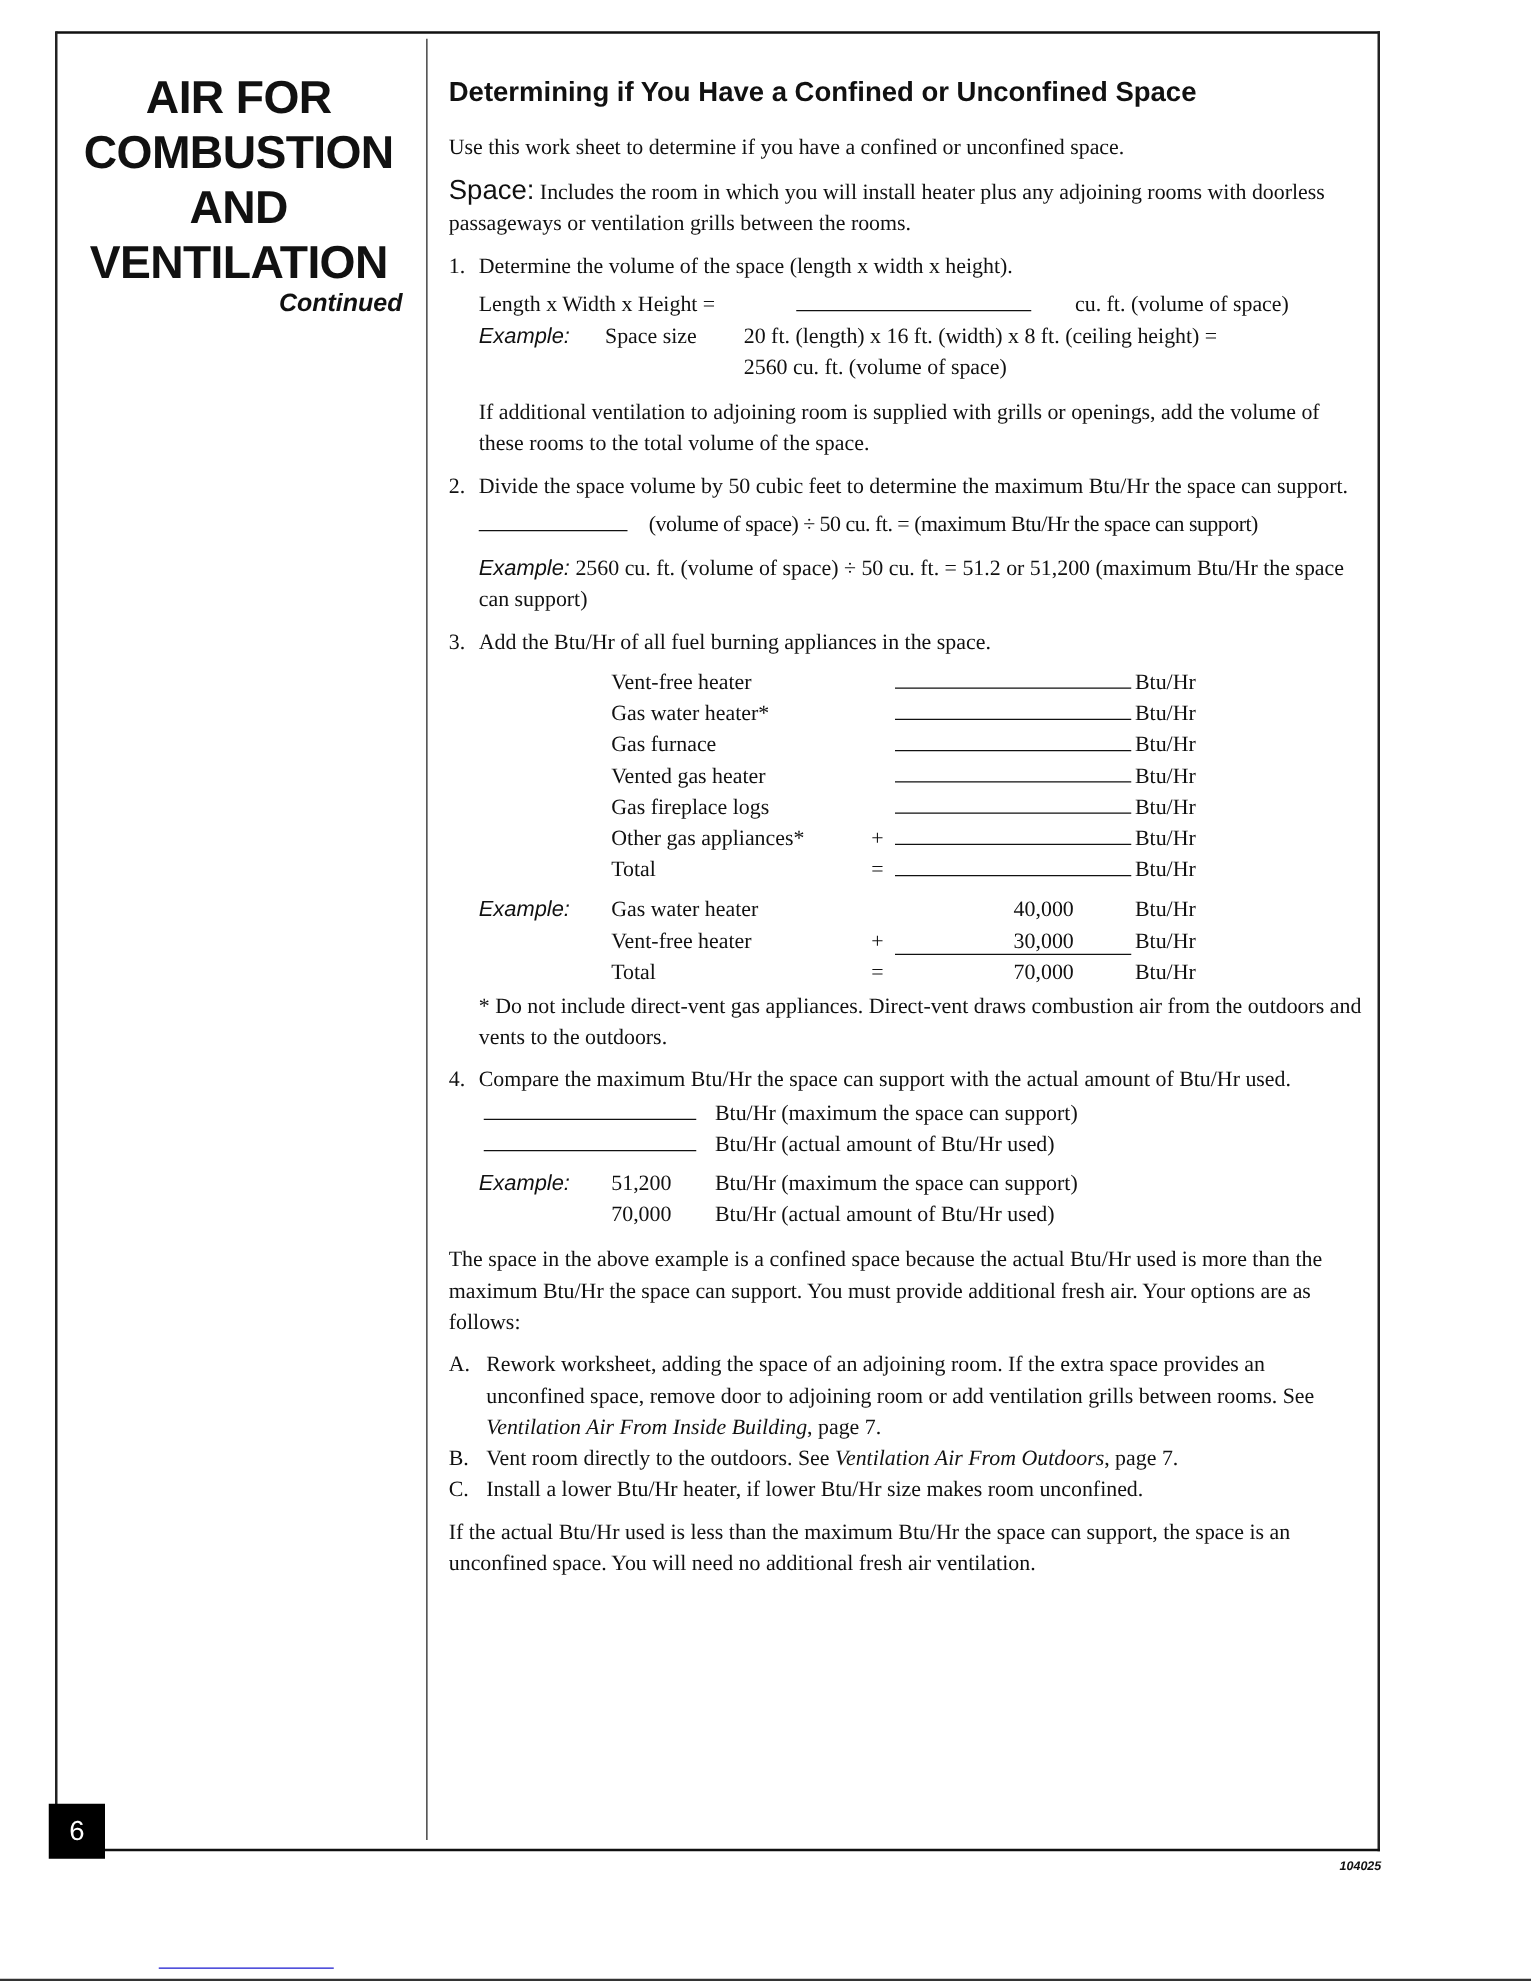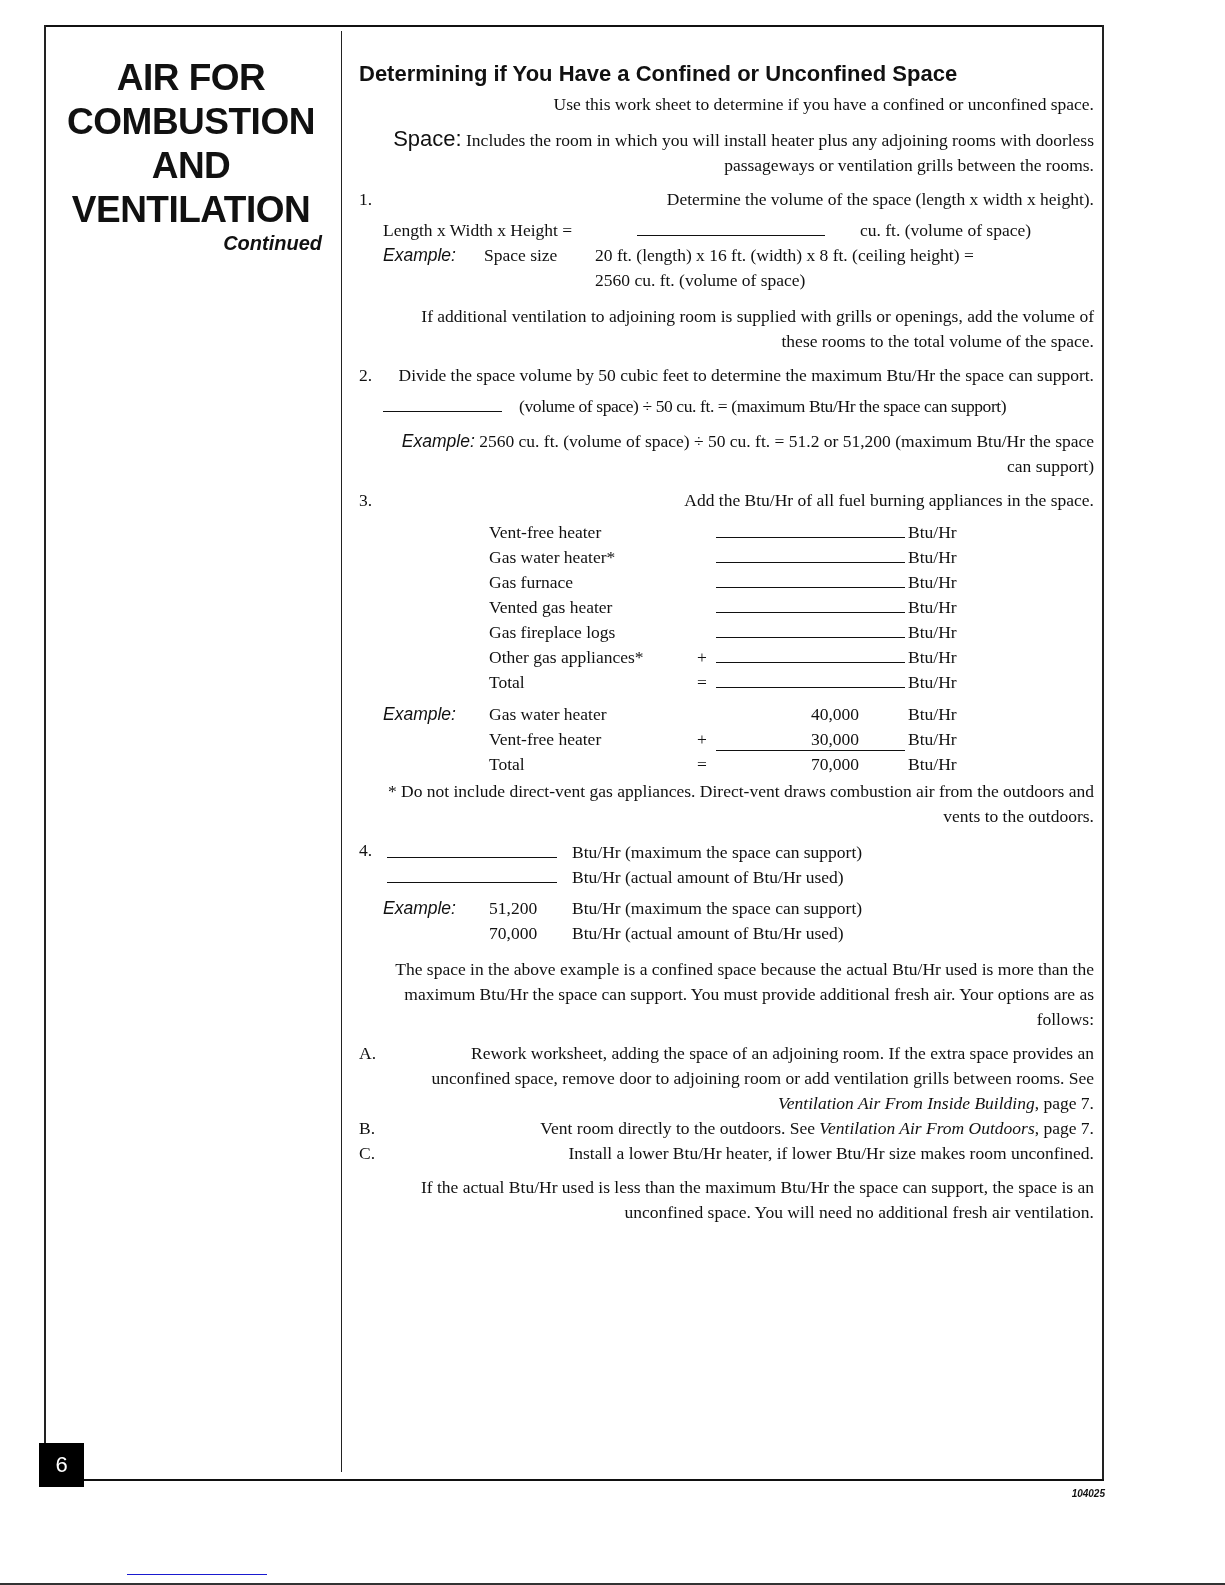--- a/index.html
+++ b/index.html
@@ -21,22 +21,22 @@
 
   
   .side-title { position:absolute; left:60px; top:56px; width:262px; text-align:center;
                 font-family:"Liberation Sans","DejaVu Sans",sans-serif; font-weight:bold; font-size:37px; line-height:44px; letter-spacing:-0.5px; }
   .side-sub { position:absolute; left:60px; top:232px; width:262px; text-align:right;
               font-family:"Liberation Sans","DejaVu Sans",sans-serif; font-weight:bold; font-style:italic; font-size:20px; }
 
   
   .main { position:absolute; left:359px; top:56px; width:735px; }
   .h1 { font-family:"Liberation Sans","DejaVu Sans",sans-serif; font-weight:bold; font-size:22px; margin:0; height:34px; line-height:34px; }
-  .h2 { font-family:"Liberation Sans","DejaVu Sans",sans-serif; font-weight:bold; font-size:22px; margin:4px 0 4px 0; line-height:28px; }
-  .p { font-family:"Liberation Serif","DejaVu Serif",serif; font-size:17.5px; line-height:25px; margin:0;text-align:right; }
+  .h2 { font-family:"Liberation Sans","DejaVu Sans",sans-serif; font-weight:bold; font-size:22px; margin:4px 0 17px 0; line-height:28px; }
+  .p { font-family:"Liberation Serif","DejaVu Serif",serif; font-size:17.5px; line-height:25px; margin:0; }
   .lead { font-family:"Liberation Sans","DejaVu Sans",sans-serif; font-weight:normal; font-size:22px; }
   .ex { font-family:"Liberation Sans","DejaVu Sans",sans-serif; font-style:italic; font-size:17.5px; }
   .it { font-style:italic; }
   .gap { height:9px; }
   .step { position:relative; padding-left:24px; }
   .step .num { position:absolute; left:0; top:0; }
   .blank { display:inline-block; border-bottom:1.5px solid #111; height:14px; vertical-align:baseline; }
 
   .row { display:flex; align-items:baseline; font-family:"Liberation Serif","DejaVu Serif",serif; font-size:17.5px; height:25px; }
   .appl .c-ex { width:106px; }
@@ -189,20 +189,21 @@
           <span class="c-val">70,000</span>
           <span class="c-unit">Btu/Hr</span>
         </div>
     </div>
     <p class="p">* Do not include direct-vent gas appliances. Direct-vent draws combustion air from the outdoors and vents to the outdoors.</p>
   </div>
   <div class="gap"></div>
 
   <div class="step">
     <span class="num p">4.</span>
+    <p class="p">Compare the maximum Btu/Hr the space can support with the actual amount of Btu/Hr used.</p>
     <div class="gap" style="height:2px"></div>
     <div class="cmp">
       <div class="row">
           <span class="c-line"></span>
           <span>Btu/Hr (maximum the space can support)</span>
         </div>
       <div class="row">
           <span class="c-line"></span>
           <span>Btu/Hr (actual amount of Btu/Hr used)</span>
         </div>

